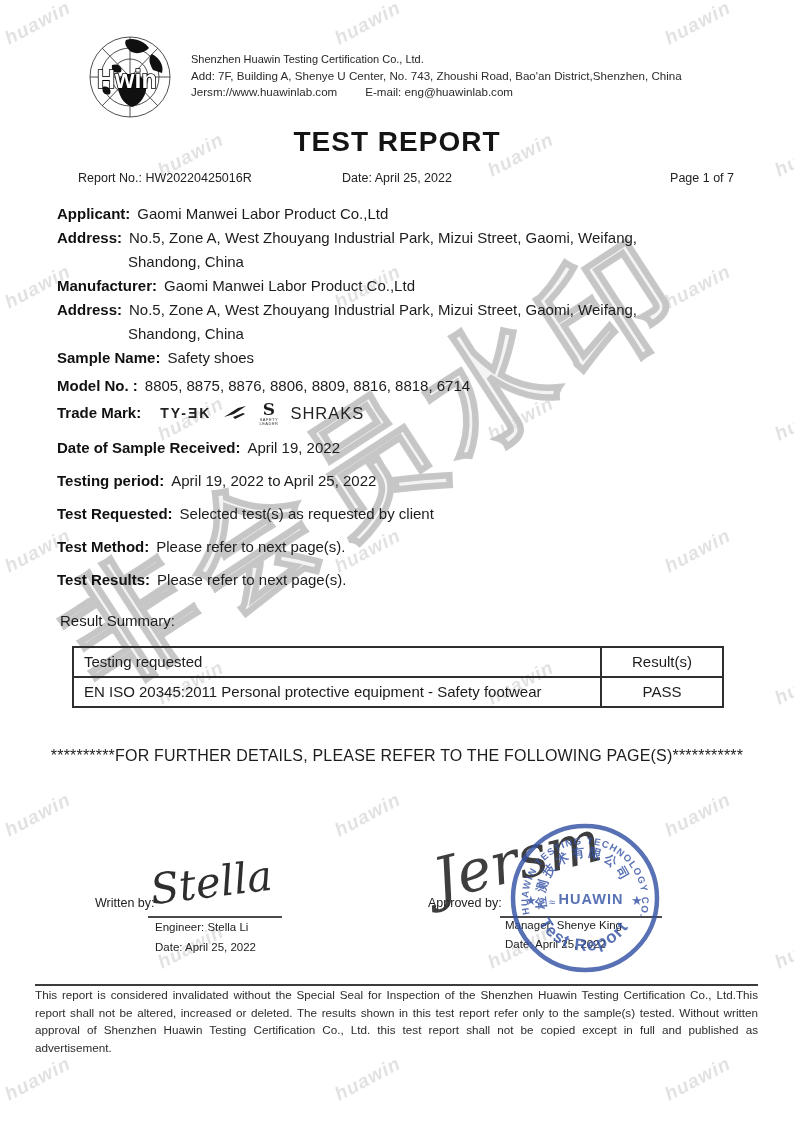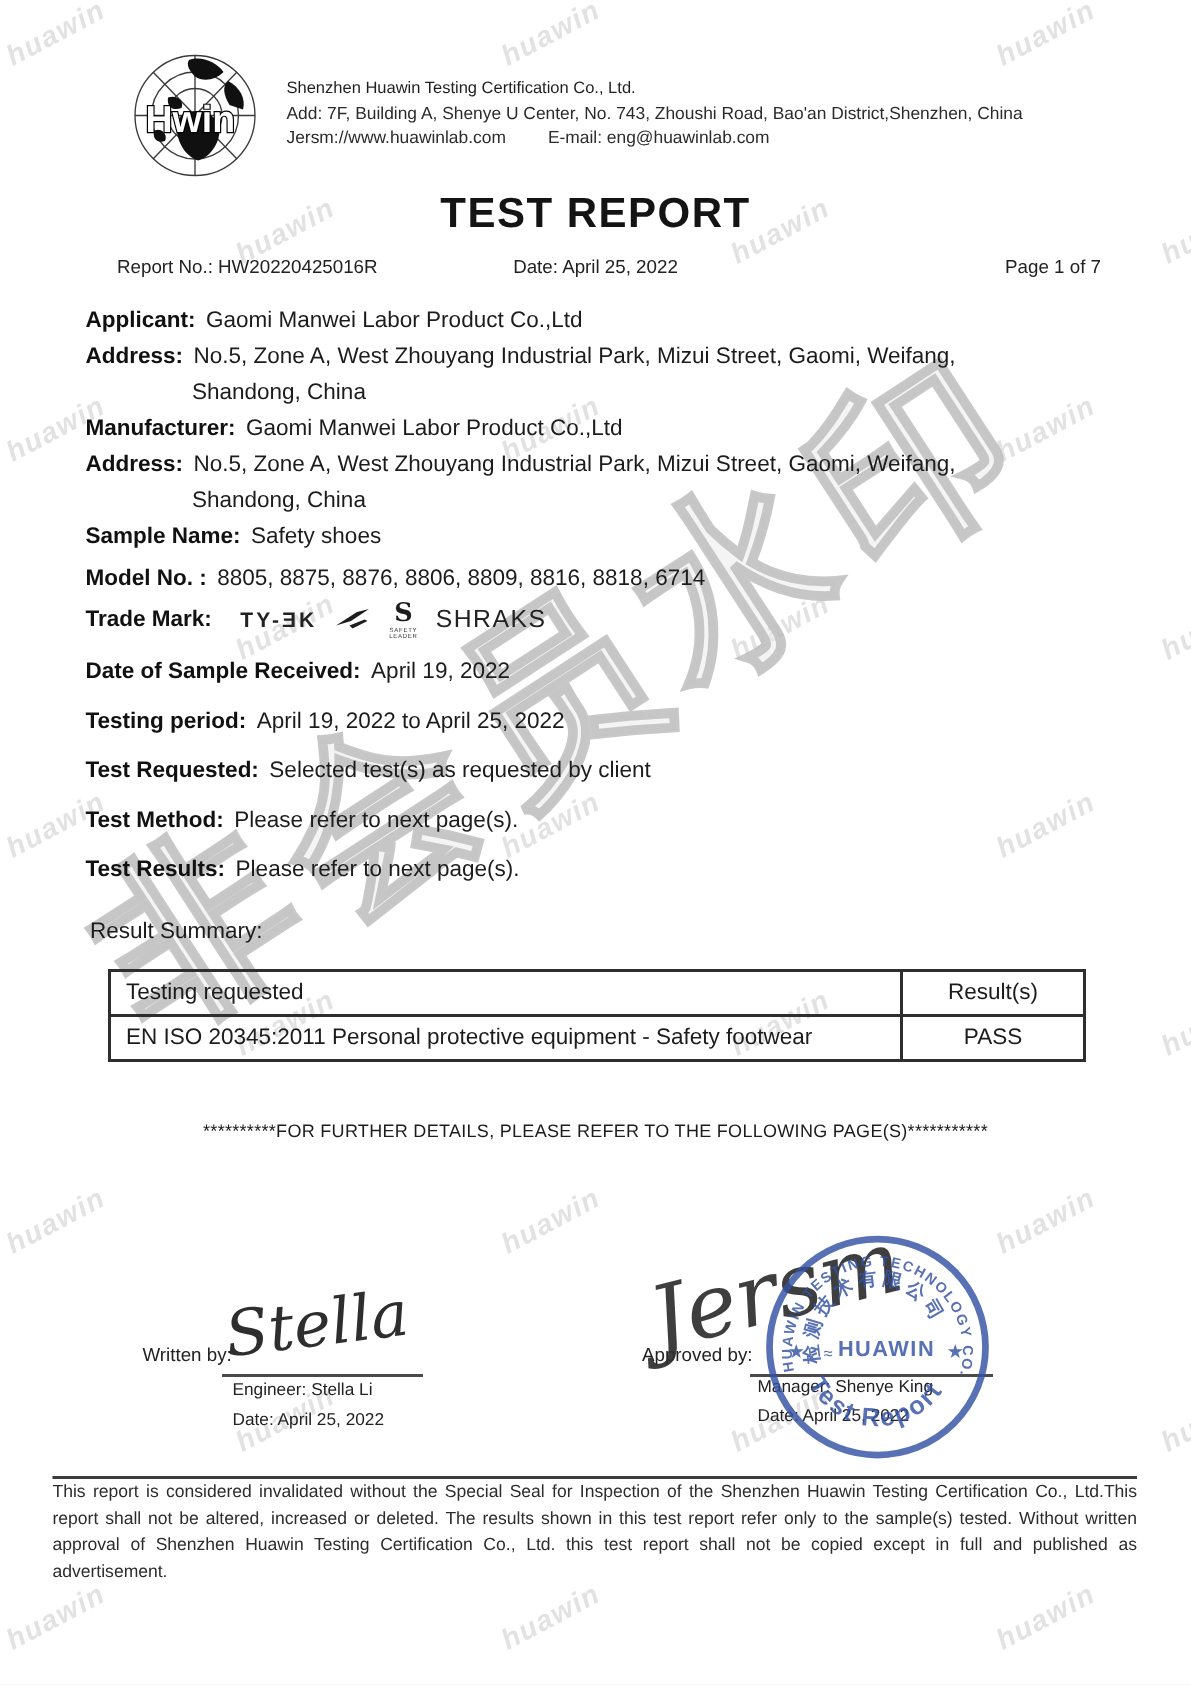--- a/index.html
+++ b/index.html
@@ -41,21 +41,21 @@
   
   .rs-label{position:absolute;left:60px;top:612px;font-size:15px;z-index:2;color:#1c1c1c;}
   .rs-table{position:absolute;left:72px;top:646px;width:648px;z-index:2;
             border:2px solid #2e2e2e;font-size:15px;color:#1c1c1c;}
   .rs-row{display:flex;}
   .rs-row+.rs-row{border-top:2px solid #2e2e2e;}
   .rs-c1{flex:1;padding:3px 10px;line-height:22px;}
   .rs-c2{width:112px;border-left:2px solid #2e2e2e;text-align:center;padding:3px 4px;line-height:22px;}
   
   .stars{position:absolute;left:0;top:747px;width:100%;text-align:center;z-index:2;
-         font-size:12px;color:#1c1c1c;letter-spacing:.2px;}
+         font-size:16px;color:#1c1c1c;letter-spacing:.2px;}
   
   .sig-label{position:absolute;font-size:12.5px;color:#222;z-index:2;}
   .sig-hand{position:absolute;font-family:"DejaVu Serif",serif;font-style:italic;color:#2e2e2e;z-index:3;white-space:nowrap;}
   .sig-line{position:absolute;border-top:2px solid #4a4a4a;z-index:2;}
   .sig-sub{position:absolute;font-size:11.5px;color:#222;z-index:4;}
   .stamp{position:absolute;left:505px;top:818px;z-index:5;opacity:.82;}
   
   .footer{position:absolute;left:35px;top:984px;width:723px;z-index:2;
           border-top:2px solid #3c3c3c;
           font-size:11.7px;line-height:1.5;text-align:justify;color:#2c2c2c;}

